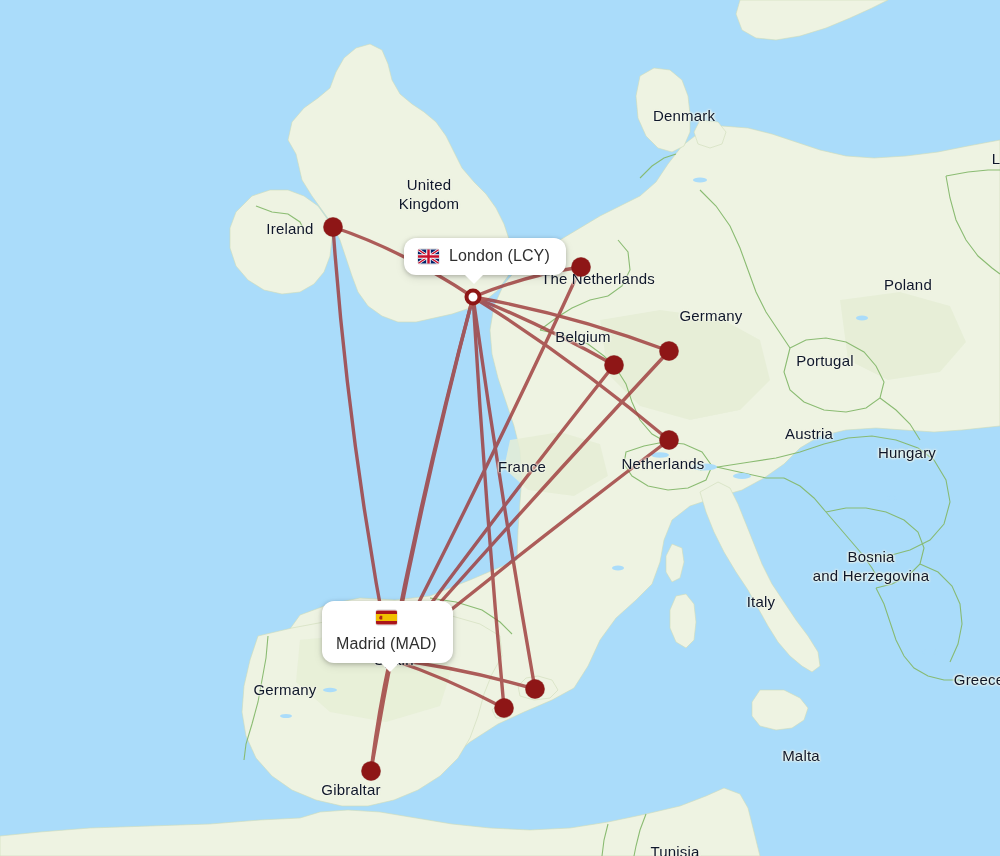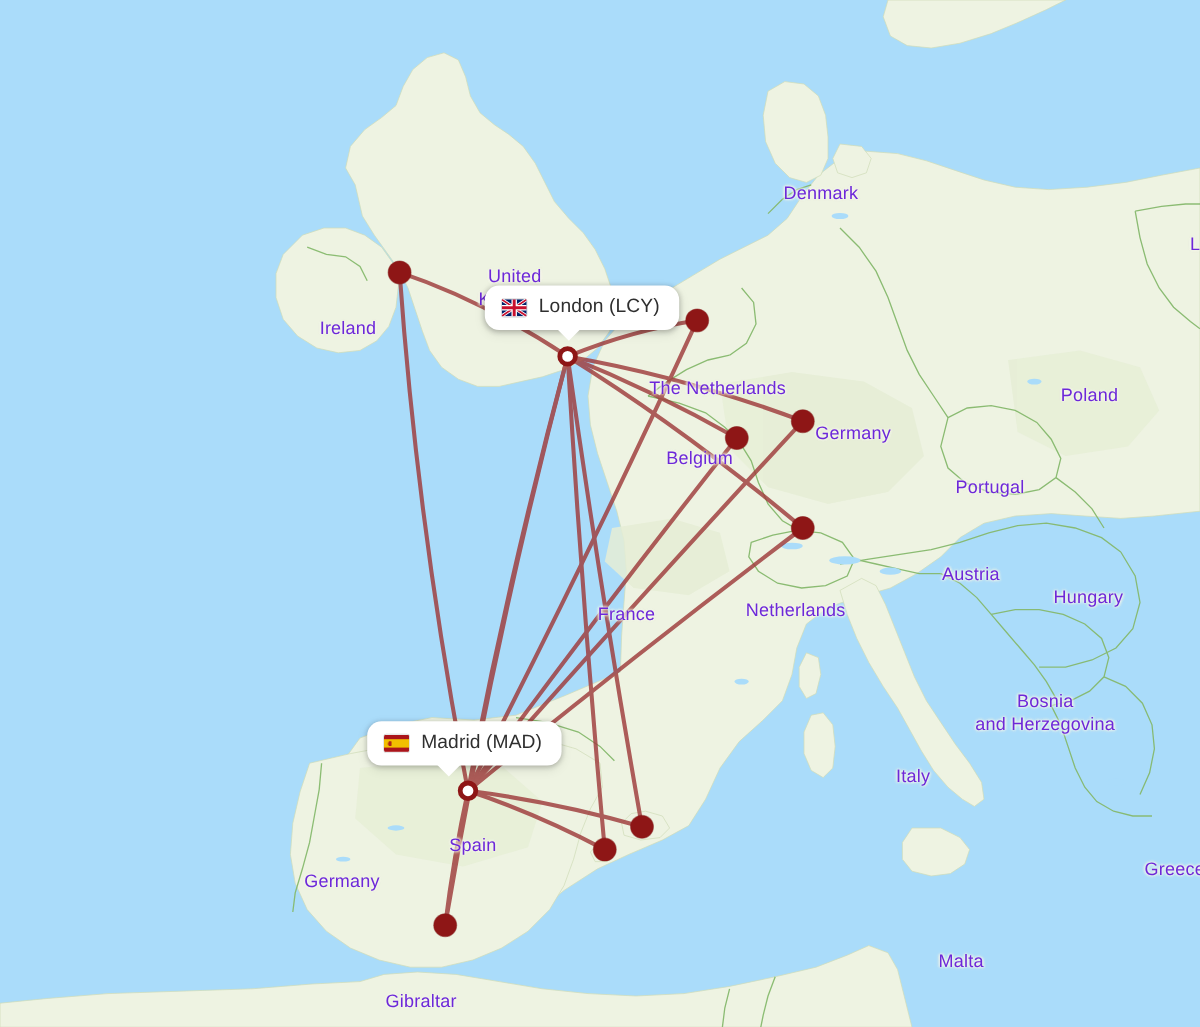--- a/index.html
+++ b/index.html
@@ -10,35 +10,34 @@
   }
   #map-root{
     position:relative;width:1000px;height:856px;overflow:hidden;
     background:#aadcfa;
   }
   #map-svg{position:absolute;left:0;top:0;width:1000px;height:856px;}
 
   
   .country-label{
     position:absolute;
-    color:#6d28d9;
+    color:#0f172a;
     font-size:15px;
     font-weight:400;
     letter-spacing:.2px;
     white-space:pre;
     text-align:center;
     transform:translate(-50%,-50%);
     line-height:19px;
     pointer-events:none;
     text-shadow:
       0 0 3px rgba(245,248,235,.95),
       0 0 3px rgba(245,248,235,.95),
       1px 0 2px rgba(245,248,235,.8),
       -1px 0 2px rgba(245,248,235,.8);
-    margin-top: 46px;
   }
 
   
   .node{
     position:absolute;
     border-radius:50%;
     transform:translate(-50%,-50%);
   }
   .node.dot{
     width:19px;height:19px;
@@ -81,21 +80,21 @@
     position:absolute;
     left:50%;bottom:-9px;
     margin-left:-10px;
     width:0;height:0;
     border-left:10px solid transparent;
     border-right:10px solid transparent;
     border-top:10px solid #ffffff;
   }
   .callout.london{left:404px;top:238px;align-items:center;}
   .callout.london .tail{left:70px;}
-  .callout.madrid{left:306px;top:601px;}
+  .callout.madrid{left:322px;top:601px;flex-direction:column;}
   .callout.madrid .tail{left:68px;}
 </style>
 </head>
 <body>
 
 <div id="map-root">
 
   <svg id="map-svg" viewBox="0 0 1000 856" xmlns="http://www.w3.org/2000/svg">
     <defs>
       <clipPath id="frame">
@@ -296,21 +295,21 @@
     <div class="country-label" style="left:290px;top:228px">Ireland</div>
     <div class="country-label" style="left:908px;top:284px">Poland</div>
     <div class="country-label" style="left:598px;top:278px">The Netherlands</div>
     <div class="country-label" style="left:711px;top:315px">Germany</div>
     <div class="country-label" style="left:583px;top:336px">Belgium</div>
     <div class="country-label" style="left:825px;top:360px">Portugal</div>
     <div class="country-label" style="left:809px;top:433px">Austria</div>
     <div class="country-label" style="left:907px;top:452px">Hungary</div>
     <div class="country-label" style="left:663px;top:463px">Netherlands</div>
     <div class="country-label" style="left:522px;top:466px">France</div>
-    <div class="country-label" style="left:871px;top:548px">Bosnia
+    <div class="country-label" style="left:871px;top:566px">Bosnia
 and Herzegovina</div>
     <div class="country-label" style="left:761px;top:601px">Italy</div>
     <div class="country-label" style="left:979px;top:679px">Greece</div>
     <div class="country-label" style="left:285px;top:689px">Germany</div>
     <div class="country-label" style="left:394px;top:659px">Spain</div>
     <div class="country-label" style="left:351px;top:789px">Gibraltar</div>
     <div class="country-label" style="left:801px;top:755px">Malta</div>
     <div class="country-label" style="left:675px;top:851px">Tunisia</div>
     <div class="country-label" style="left:996px;top:158px">L</div>
   </div>

